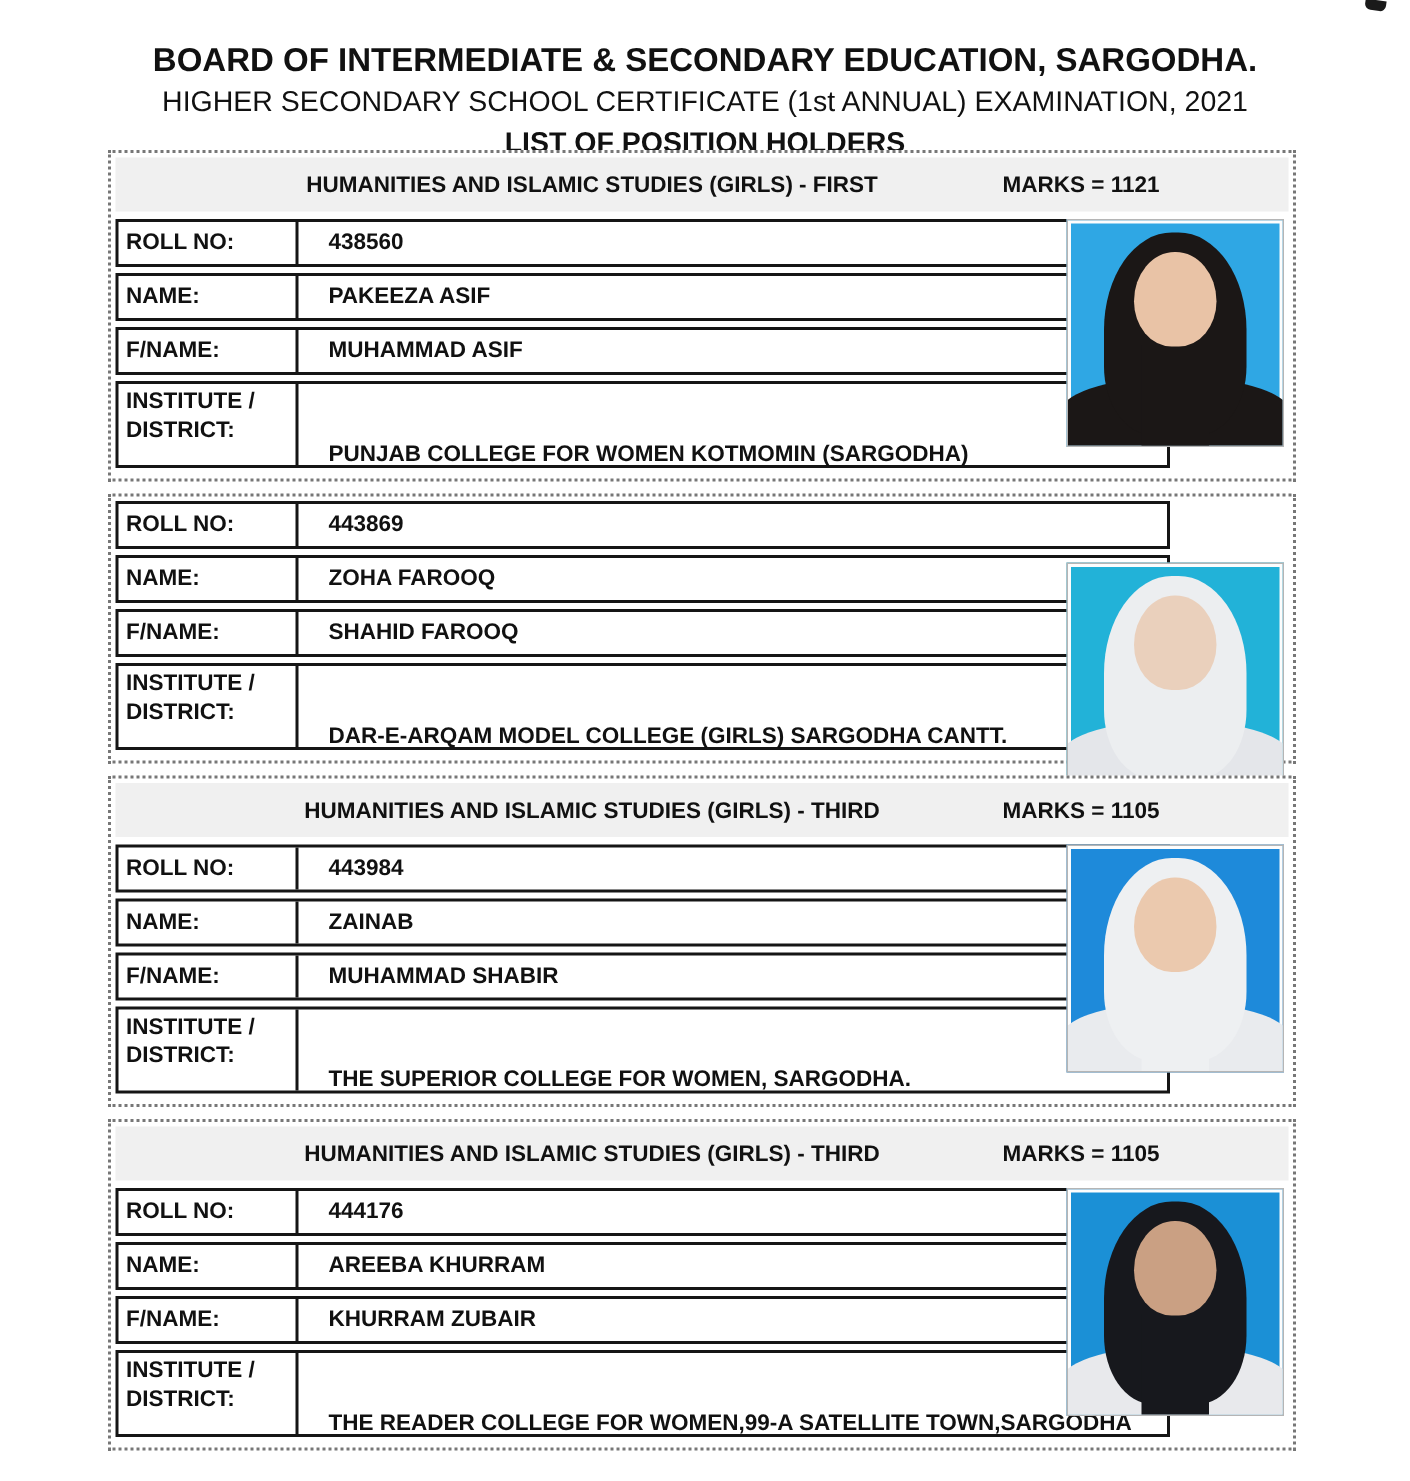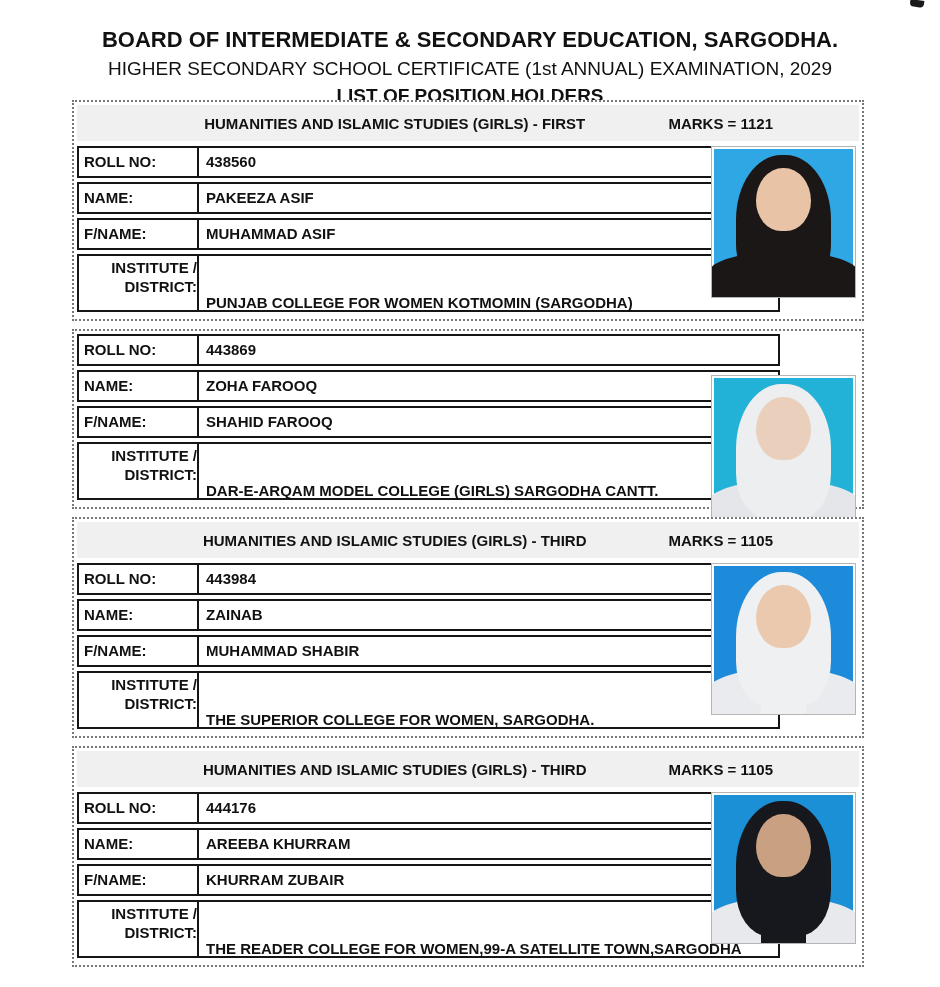--- a/index.html
+++ b/index.html
@@ -32,41 +32,41 @@
     display:flex;border:2px solid #151515;margin-bottom:4px;background:#fff;
     font-weight:bold;font-size:15px;
   }
   .row-sm{height:28px;align-items:center;}
   .row-lg{height:54px;align-items:flex-start;}
   .cell-label{
     flex:0 0 113px;border-right:2px solid #151515;align-self:stretch;
     padding-left:5px;display:flex;flex-direction:column;justify-content:center;
     line-height:1.25;
   }
-  .row-lg .cell-label{justify-content:flex-start;padding-top:3px;align-items:flex-end;}
-  .cell-value{flex:1;padding-left:7px;line-height:1.3;}
+  .row-lg .cell-label{justify-content:flex-start;padding-top:3px;}
+  .cell-value{flex:1;padding-left:20px;line-height:1.3;}
   .row-lg .cell-value{padding-top:3px;margin-top:34px;}
   .photo{
     position:absolute;top:44px;right:6px;width:143px;height:150px;
     background:var(--pbg,#2ba9e8);border:1px solid #b5b5b5;outline:2px solid #fdfdfd;outline-offset:-3px;
     overflow:hidden;
   }
   .ph-dress{position:absolute;left:-4%;top:70%;width:108%;height:36%;background:var(--dress,#ddd);border-radius:45% 45% 0 0;}
   .ph-hijab{position:absolute;left:17%;top:5%;width:66%;height:90%;background:var(--hijab,#222);border-radius:48% 48% 34% 34%;}
   .ph-drape{position:absolute;left:34%;top:55%;width:32%;height:46%;background:var(--hijab,#222);}
   .ph-face{position:absolute;left:31%;top:14%;width:38%;height:42%;background:var(--skin,#e8c2a8);border-radius:50% 50% 46% 46%/ 52% 52% 48% 48%;}
 </style>
 </head>
 <body>
 
 <div class="corner-artifact"></div>
 
 <div class="page-header">
   <div class="hdr1">BOARD OF INTERMEDIATE &amp; SECONDARY EDUCATION, SARGODHA.</div>
-  <div class="hdr2">HIGHER SECONDARY SCHOOL CERTIFICATE (1st ANNUAL) EXAMINATION, 2029</div>
+  <div class="hdr2">HIGHER SECONDARY SCHOOL CERTIFICATE (1st ANNUAL) EXAMINATION, 2021</div>
   <div class="hdr3">LIST OF POSITION HOLDERS</div>
 </div>
 
 <div class="sections">
 
   <div class="section">
     <div class="sec-header">
       <div class="sec-title">HUMANITIES AND ISLAMIC STUDIES (GIRLS) - FIRST</div>
       <div class="sec-marks">MARKS = 1121</div>
     </div>

